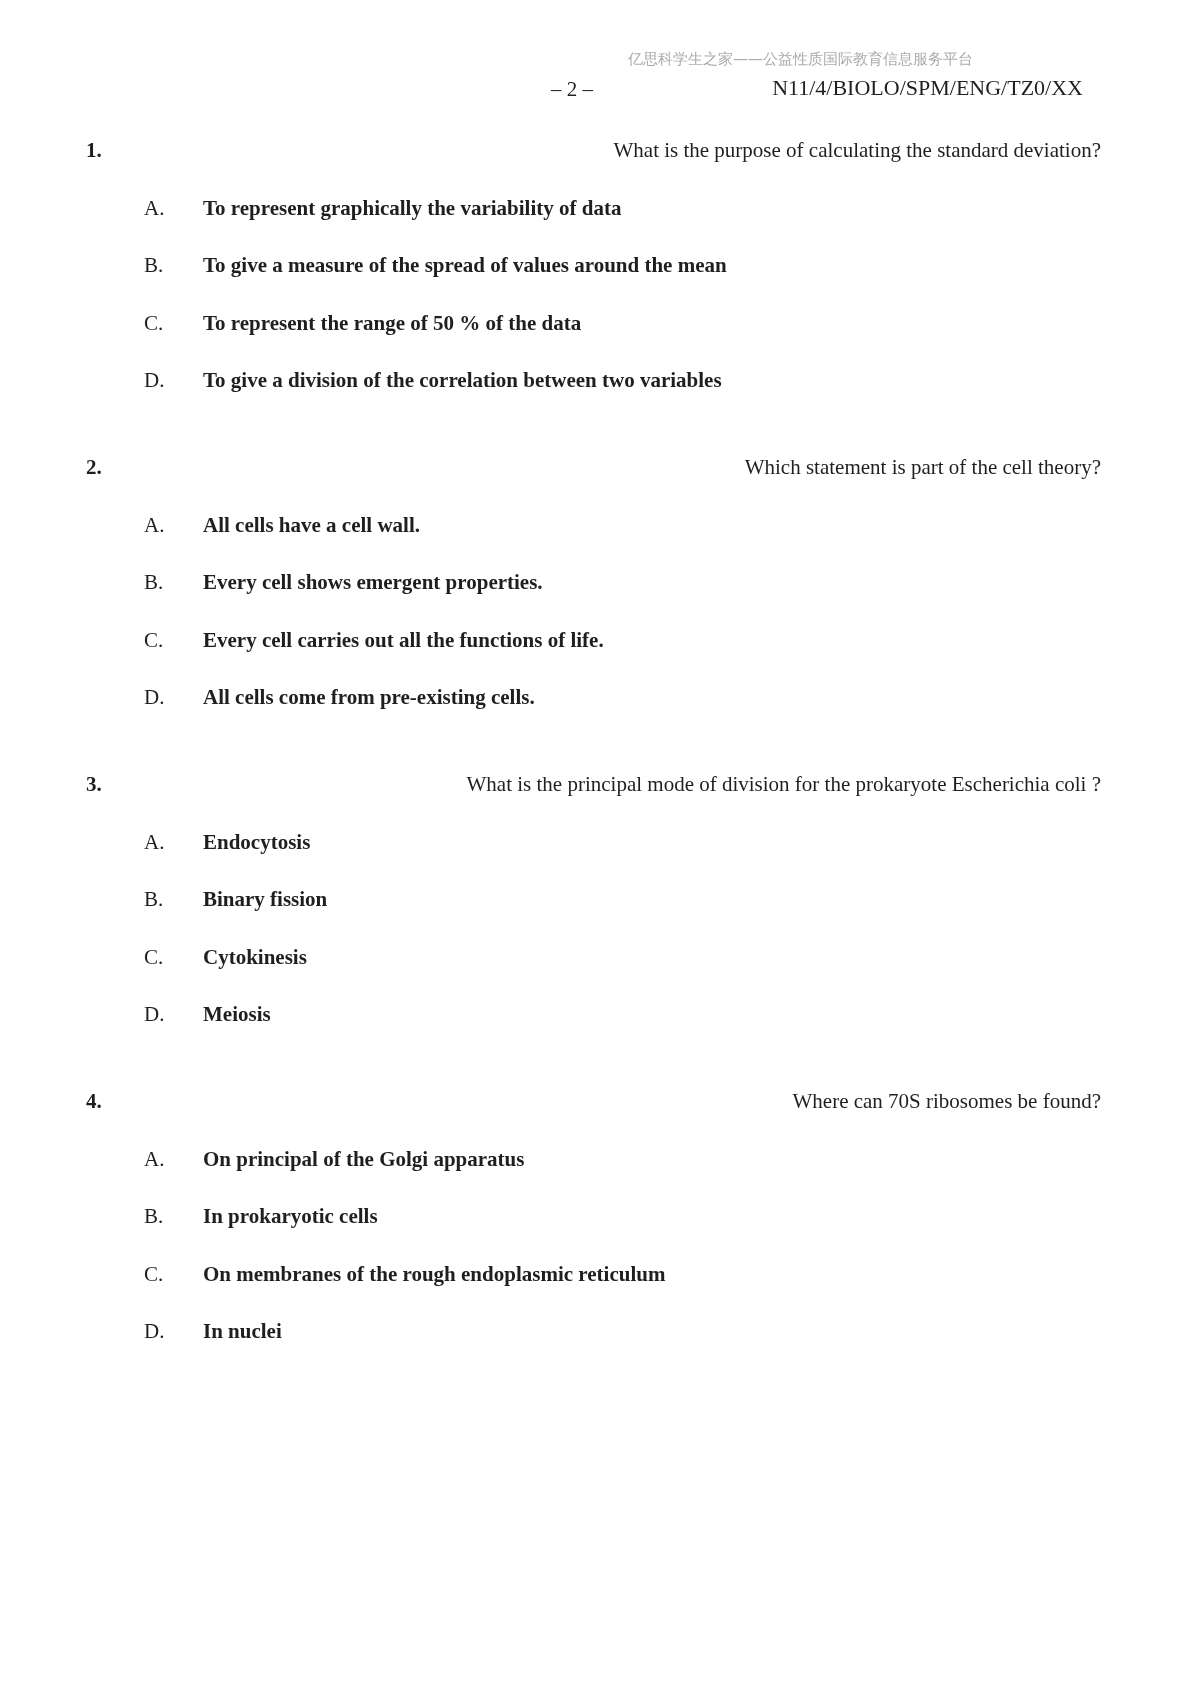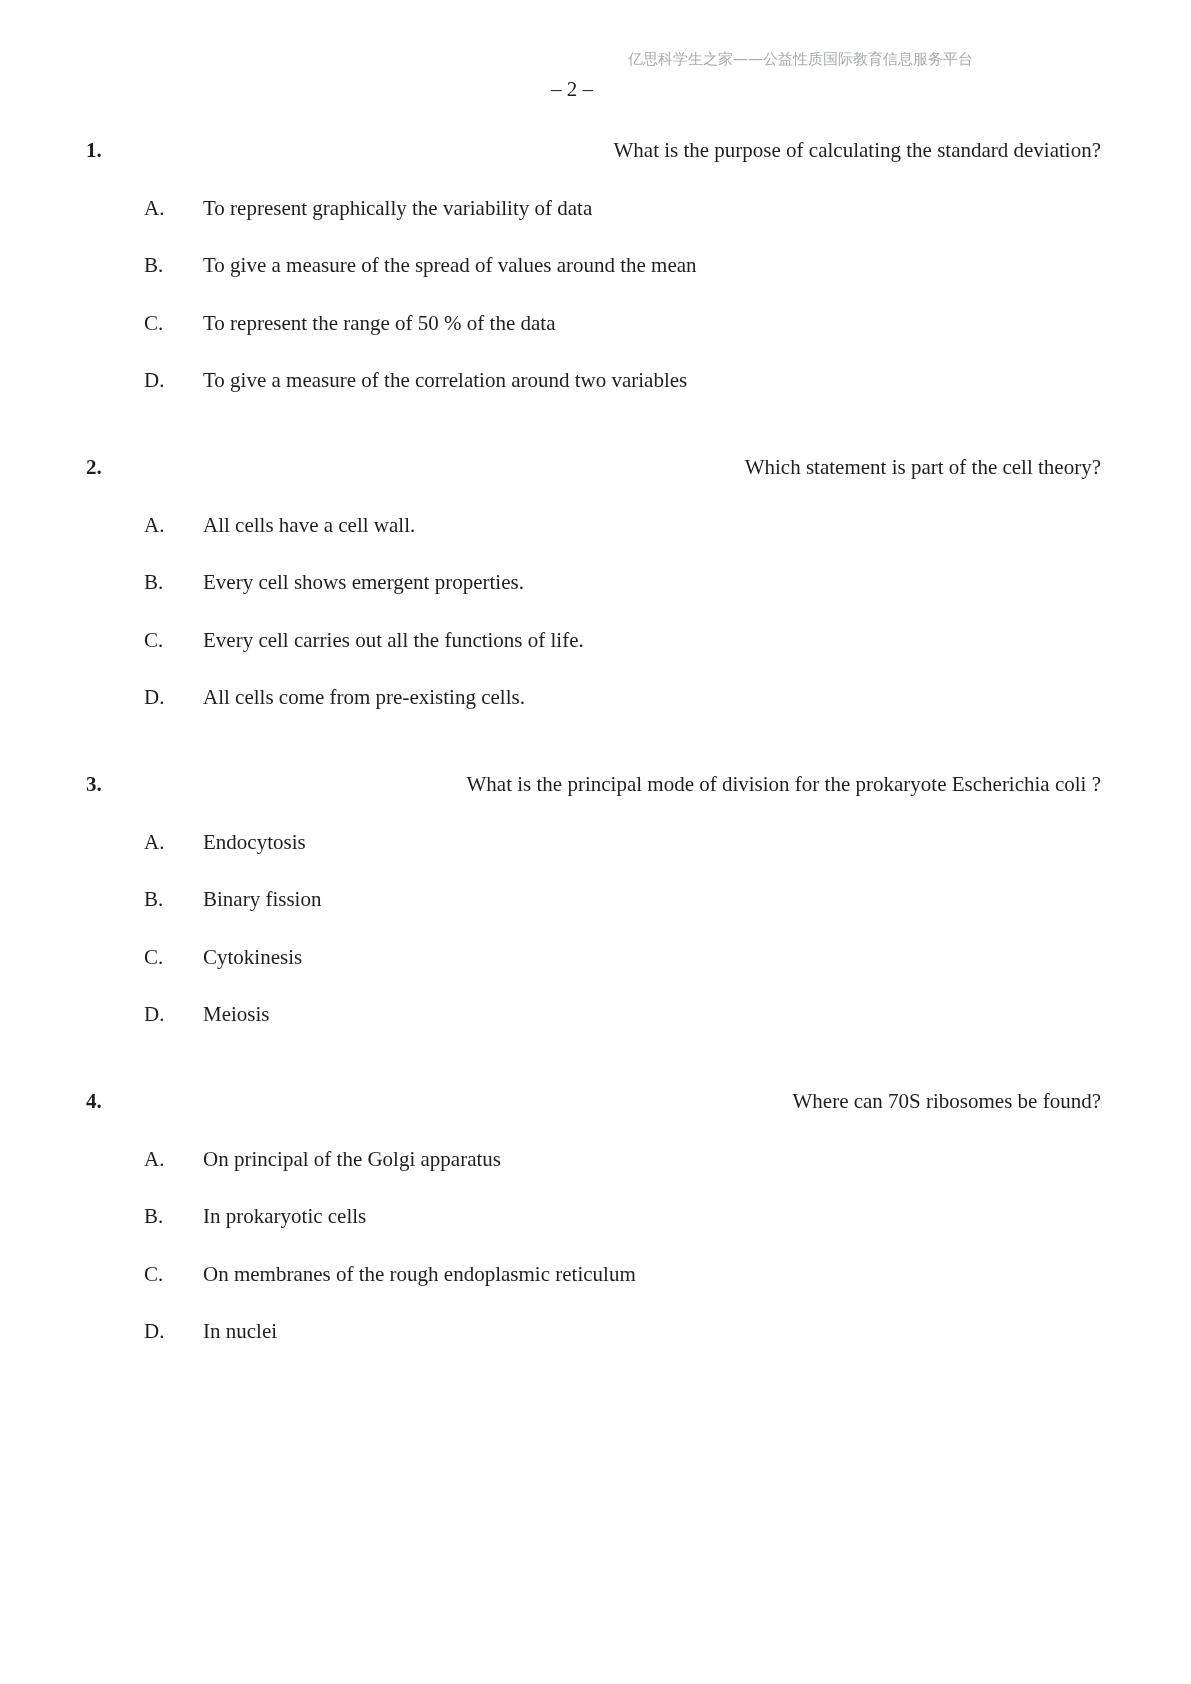--- a/index.html
+++ b/index.html
@@ -68,21 +68,21 @@
   .q-text .italic { }
   .opt {
     display: flex;
     margin-left: 58px;
     margin-bottom: 28.5px;
   }
   .opt-letter {
     width: 59px;
     flex-shrink: 0;
   }
-  .opt-text { flex: 1; }
+  .opt-text { flex: 1; font-weight: bold; }
 
   
   .doc-code {
     position: absolute;
     left: 64px;
     top: 1583px;
     font-size: 23px;
     line-height: 20px;
   }
   .watermark-en {
@@ -96,20 +96,21 @@
     white-space: nowrap;
   }
 </style>
 </head>
 <body>
 
 <div class="page">
 
   <div class="watermark-cn">亿思科学生之家——公益性质国际教育信息服务平台</div>
   <div class="page-num">– 2 –</div>
+  <div class="exam-code">N11/4/BIOLO/SPM/ENG/TZ0/XX</div>
 
   <div class="questions">
 
     <div class="question">
       <div class="q-line">
         <span class="q-num">1.</span>
         <span class="q-text">What is the purpose of calculating the standard deviation?</span>
       </div>
       <div class="opt">
         <span class="opt-letter">A.</span>
@@ -118,21 +119,21 @@
       <div class="opt">
         <span class="opt-letter">B.</span>
         <span class="opt-text">To give a measure of the spread of values around the mean</span>
       </div>
       <div class="opt">
         <span class="opt-letter">C.</span>
         <span class="opt-text">To represent the range of 50 % of the data</span>
       </div>
       <div class="opt">
         <span class="opt-letter">D.</span>
-        <span class="opt-text">To give a measure of the correlation around two variables</span>
+        <span class="opt-text">To give a division of the correlation between two variables</span>
       </div>
     </div>
 
     <div class="question">
       <div class="q-line">
         <span class="q-num">2.</span>
         <span class="q-text">Which statement is part of the cell theory?</span>
       </div>
       <div class="opt">
         <span class="opt-letter">A.</span>

